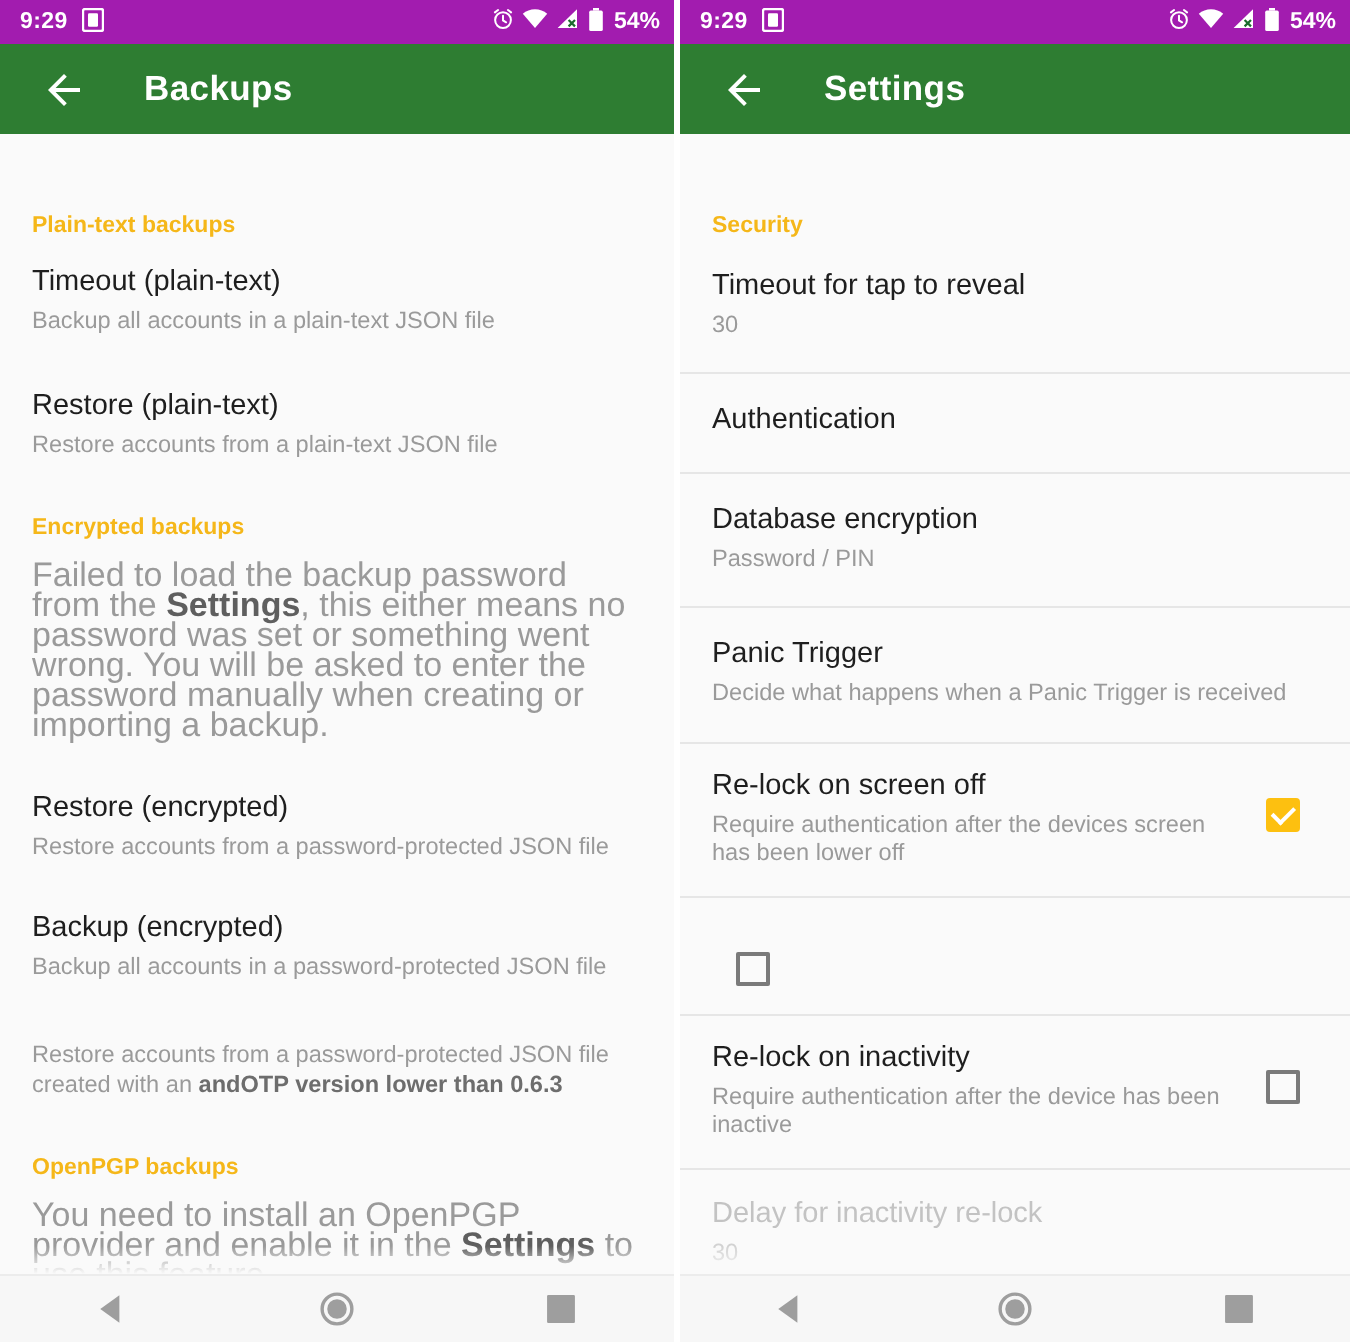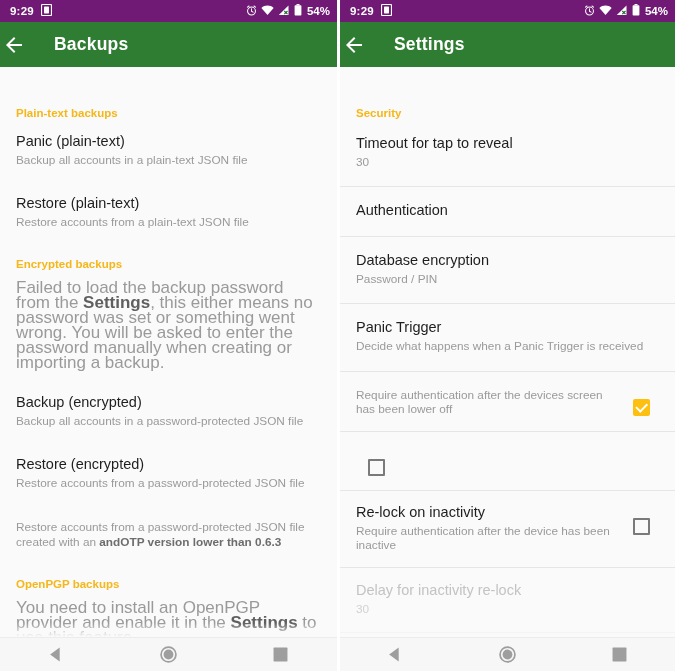--- a/index.html
+++ b/index.html
@@ -28,41 +28,41 @@
     overflow: hidden;
   }
   .phone.right {
     width: 338px;
     border-left: 3px solid #ffffff;
     box-sizing: border-box;
   }
   
   .statusbar {
     height: 22px;
-    background: #701a75;
+    background: #a21caf;
     display: flex;
     align-items: center;
     padding: 0 7px 0 10px;
     box-sizing: border-box;
     color: #ffffff;
     font-size: 11.5px;
     flex: none;
   }
   .sb-left { display: flex; align-items: center; gap: 7px; }
   .sb-time { font-weight: 700; letter-spacing: .2px; font-size: 11.5px; }
   .sb-right { margin-left: auto; display: flex; align-items: center; gap: 4px; }
   .sb-batt-text { font-weight: 700; font-size: 11.5px; margin-left: 1px; }
   .sb-ico { display: block; }
   
   .appbar {
     height: 45px;
     background: #2e7d32;
     display: flex;
     align-items: center;
-    padding-left: 2px;
+    padding-left: 20px;
     box-sizing: border-box;
     flex: none;
   }
   .backarrow {
     width: 24px; height: 24px;
     flex: none;
     cursor: pointer;
   }
   .appbar-title {
     color: #ffffff;
@@ -246,47 +246,47 @@
       <span class="appbar-title">Backups</span>
     </div>
 
     <div class="content">
       <div class="scrollwrap">
 
         <div class="section-header">Plain-text backups</div>
 
         <div class="pref">
           <div class="pref-txt">
-            <div class="pref-title">Panic (plain-text)</div>
+            <div class="pref-title">Timeout (plain-text)</div>
             <div class="pref-sum">Backup all accounts in a plain-text JSON file</div>
           </div>
         </div>
 
         <div class="pref" style="padding-top:16px">
           <div class="pref-txt">
             <div class="pref-title">Restore (plain-text)</div>
             <div class="pref-sum">Restore accounts from a plain-text JSON file</div>
           </div>
         </div>
 
         <div class="section-header" style="padding-top:18px">Encrypted backups</div>
 
         <div class="info-block"><span>Failed to load the backup password from the </span><b>Settings</b><span>, this either means no password was set or something went wrong. You will be asked to enter the password manually when creating or importing a backup.</span></div>
 
+        <div class="pref" style="padding-top:16px">
+          <div class="pref-txt">
+            <div class="pref-title">Restore (encrypted)</div>
+            <div class="pref-sum">Restore accounts from a password-protected JSON file</div>
+          </div>
+        </div>
+
         <div class="pref" style="padding-top:14px">
           <div class="pref-txt">
             <div class="pref-title">Backup (encrypted)</div>
             <div class="pref-sum">Backup all accounts in a password-protected JSON file</div>
-          </div>
-        </div>
-
-        <div class="pref" style="padding-top:16px">
-          <div class="pref-txt">
-            <div class="pref-title">Restore (encrypted)</div>
-            <div class="pref-sum">Restore accounts from a password-protected JSON file</div>
           </div>
         </div>
 
         <div class="pref" style="padding-top:16px">
           <div class="pref-txt">
             <div class="pref-sum"><span>Restore accounts from a password-protected JSON file created with an </span><b>andOTP version lower than 0.6.3</b></div>
           </div>
         </div>
 
         <div class="section-header" style="padding-top:18px">OpenPGP backups</div>
@@ -409,20 +409,21 @@
         <div class="pref" style="padding-top:15px;padding-bottom:17px">
           <div class="pref-txt">
             <div class="pref-title">Panic Trigger</div>
             <div class="pref-sum">Decide what happens when a Panic Trigger is received</div>
           </div>
         </div>
         <div class="divider"></div>
 
         <div class="pref" style="padding-top:13px;padding-bottom:14px">
           <div class="pref-txt">
+            <div class="pref-title">Re-lock on screen off</div>
             <div class="pref-sum">Require authentication after the devices screen has been lower off</div>
           </div>
           <span class="checkbox on"></span>
         </div>
         <div class="divider"></div>
 
         <div class="pref" style="padding-top:13px;padding-bottom:14px">
           <span class="checkbox off"></span>
         </div>
         <div class="divider"></div>

